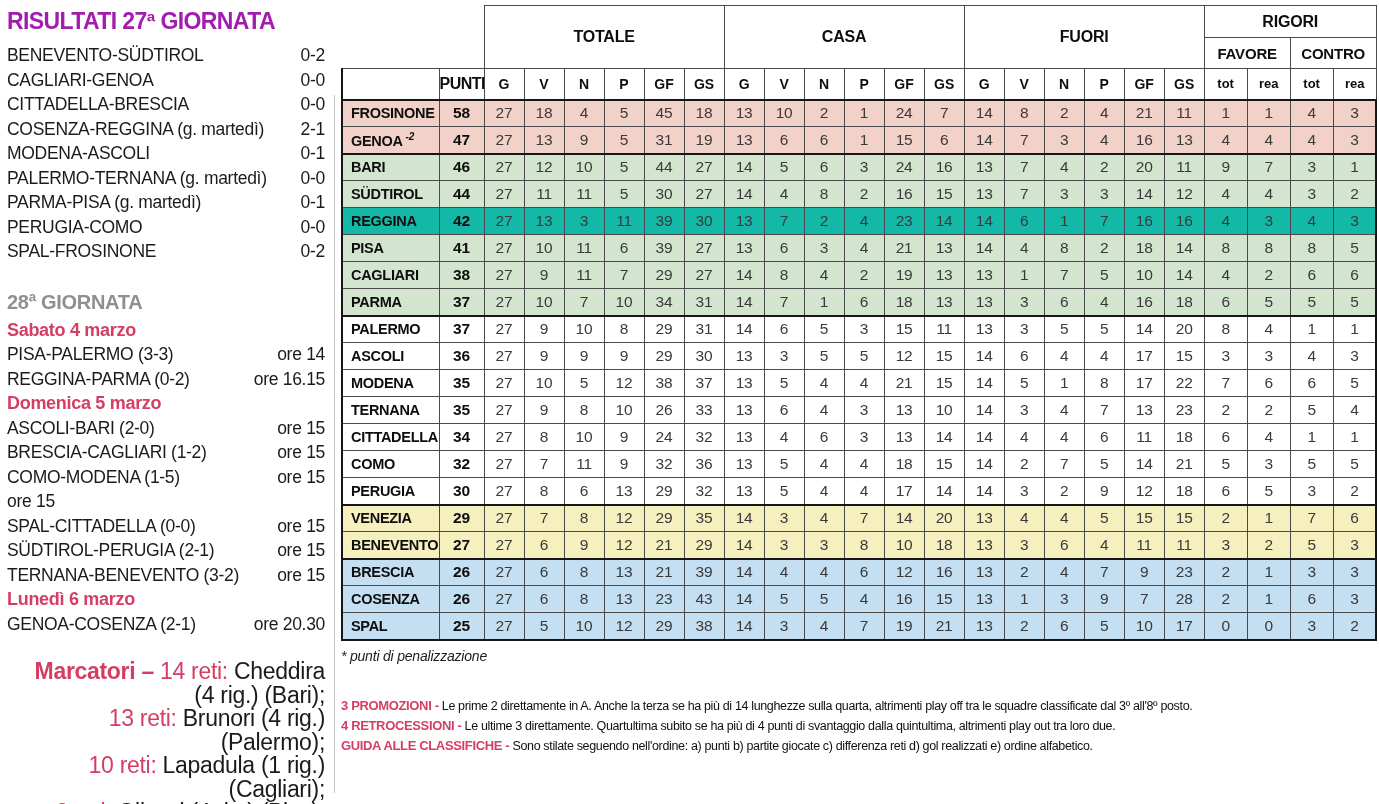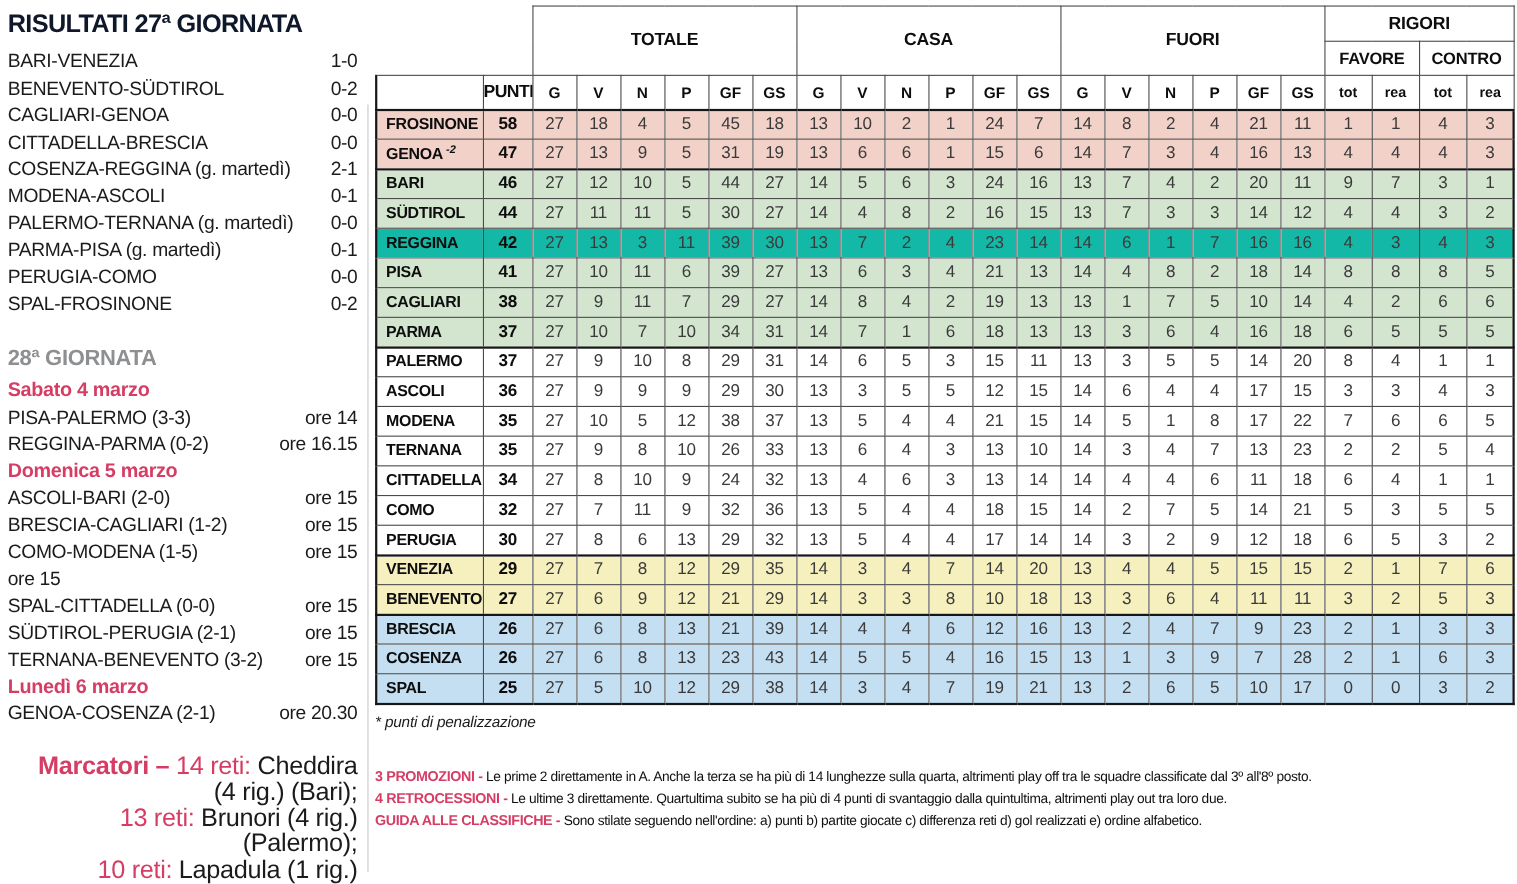--- a/index.html
+++ b/index.html
@@ -7,21 +7,21 @@
     --ink:#141414; --num:#3a3a3a; --line:#4a4a4a; --heavy:#161616;
   }
   *{box-sizing:border-box;}
   html,body{margin:0;padding:0;}
   body{
     width:1379px;height:804px;position:relative;background:#fff;overflow:hidden;
     font-family:"Liberation Sans","DejaVu Sans",sans-serif;color:var(--ink);
   }
   
   .left-col{position:absolute;left:7px;top:8px;width:318px;}
-  .results-title{margin:0 0 8px 0;font-size:23px;font-weight:800;letter-spacing:-0.6px;color:#0f172a;}
+  .results-title{margin:0 0 8px 0;font-size:23px;font-weight:800;letter-spacing:-0.6px;color:#a21caf;}
   .lrow{display:flex;justify-content:space-between;align-items:baseline;
         font-size:17.5px;line-height:24.5px;letter-spacing:-0.3px;color:#1b1b1b;white-space:nowrap;}
   .next-title{margin:27px 0 4px 0;font-size:20px;font-weight:800;letter-spacing:-0.3px;color:var(--gray);}
   .datehead{font-size:18px;font-weight:800;line-height:24.5px;color:var(--accent);letter-spacing:-0.3px;}
   .marcatori{margin-top:24px;font-size:23px;line-height:23.5px;letter-spacing:-0.3px;color:#1b1b1b;padding-left:3px;text-align:right;}
   .mline{margin:0;}
   .mt{color:var(--accent);font-weight:800;}
   .mr{color:var(--accent);}
   
   .divider{position:absolute;left:334px;top:95px;width:1px;height:698px;background:#c8c8c8;}
@@ -52,24 +52,20 @@
 </style>
 </head>
 <body>
 
 <div class="page">
 
   <aside class="left-col">
     <h1 class="results-title">RISULTATI 27ª GIORNATA</h1>
     <div id="results-list">
         <div class="lrow">
-          <span class="match">BARI-VENEZIA</span>
-          <span class="score">1-0</span>
-        </div>
-        <div class="lrow">
           <span class="match">BENEVENTO-SÜDTIROL</span>
           <span class="score">0-2</span>
         </div>
         <div class="lrow">
           <span class="match">CAGLIARI-GENOA</span>
           <span class="score">0-0</span>
         </div>
         <div class="lrow">
           <span class="match">CITTADELLA-BRESCIA</span>
           <span class="score">0-0</span>

